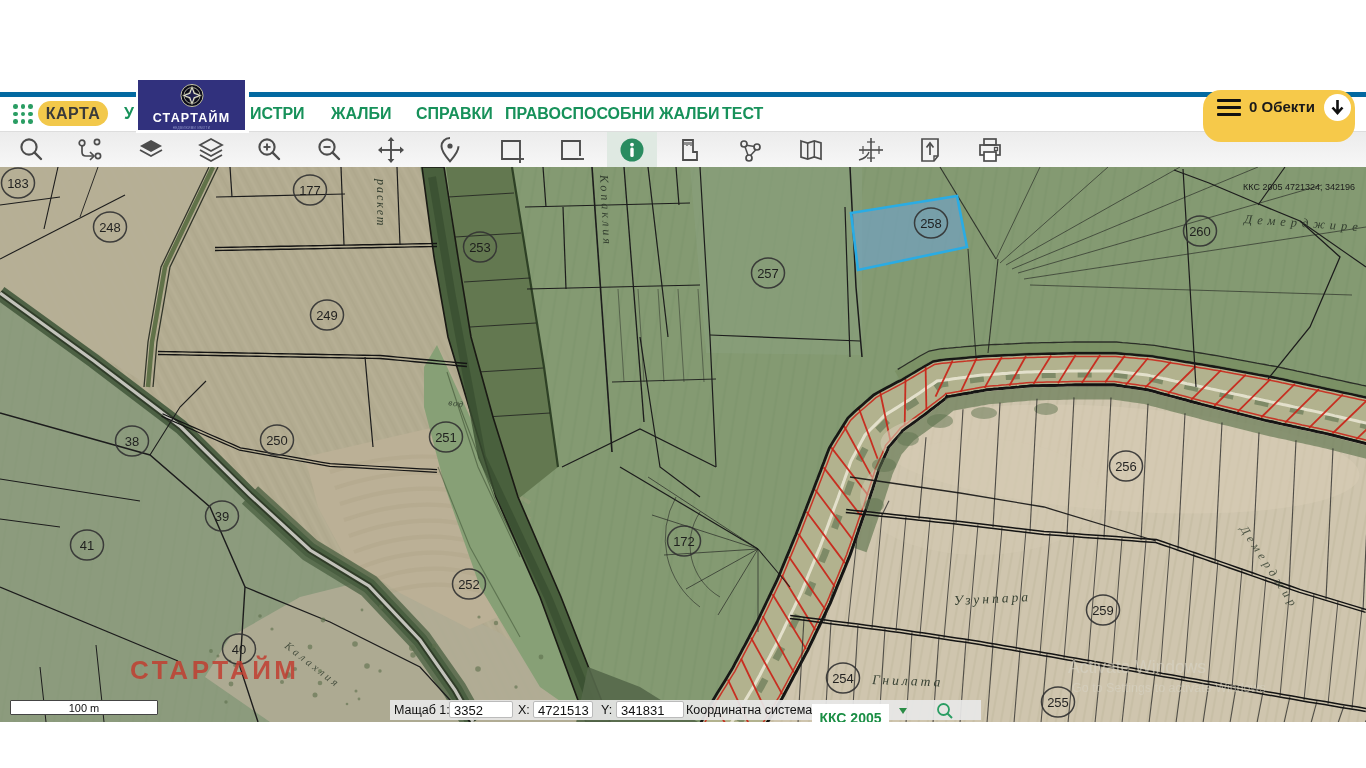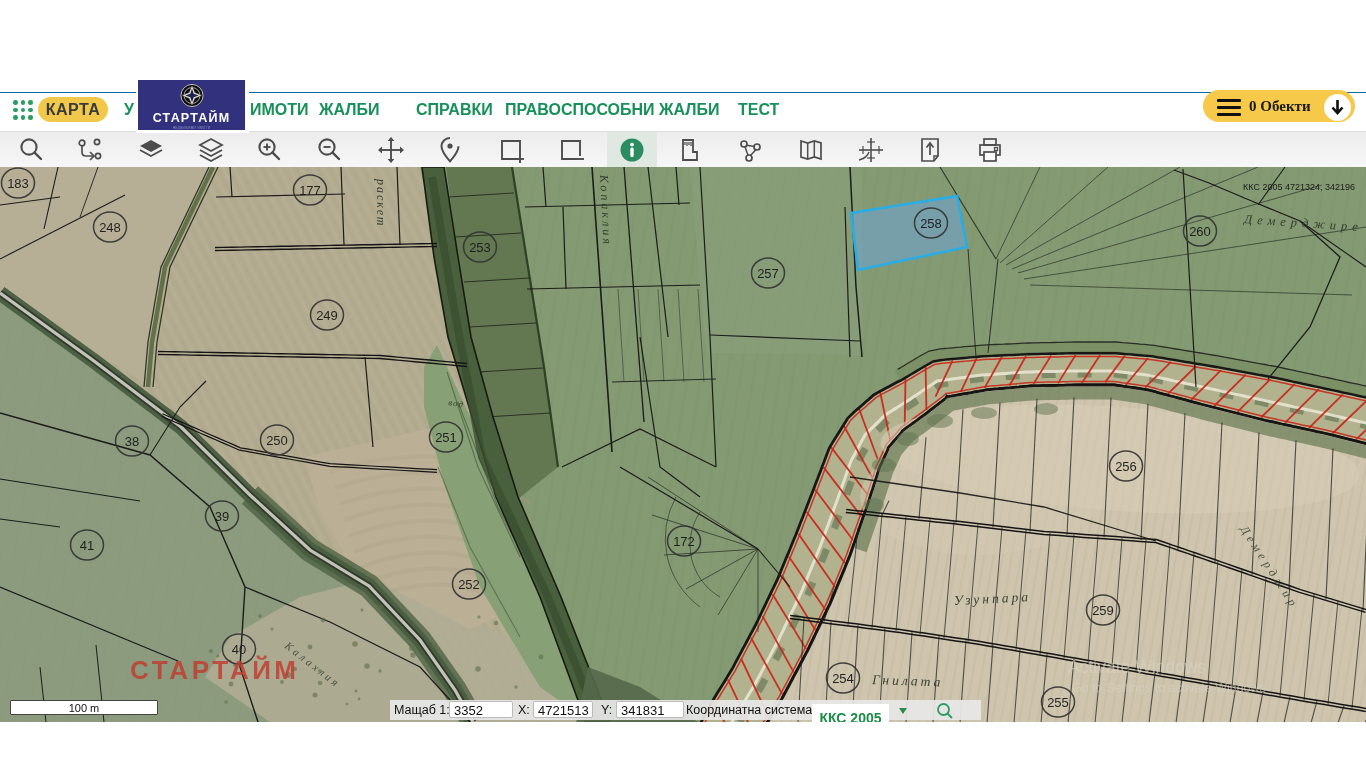--- a/index.html
+++ b/index.html
@@ -1,27 +1,27 @@
 <!DOCTYPE html>
 <html><head><meta charset="utf-8">
 <style>
 * { margin:0; padding:0; box-sizing:border-box; }
 html,body { width:1366px; height:768px; background:#fff; font-family:"Liberation Sans", sans-serif; overflow:hidden; }
 #page { position:relative; width:1366px; height:768px; background:#fff; }
-#menubar { position:absolute; left:0; top:92px; width:1366px; height:39px; background:#fff; border-top:1px solid #0369a1; }
+#menubar { position:absolute; left:0; top:92px; width:1366px; height:39px; background:#fff; border-top:5px solid #0369a1; }
 .dots { position:absolute; left:13px; top:7px; width:20px; height:20px; }
 .dots i { position:absolute; width:4.6px; height:4.6px; border-radius:50%; background:#2a9d63; }
 .karta { position:absolute; left:38px; top:4px; width:70px; height:25px; background:#f2c84b; border-radius:13px; color:#3a3a3a; font-weight:bold; font-size:16px; text-align:center; line-height:25px; letter-spacing:0.5px; }
 .mitem { position:absolute; top:8px; color:#17915a; font-weight:bold; font-size:16px; white-space:nowrap; }
 #logo { position:absolute; left:136px; top:76px; width:113px; height:57px; background:#fff; z-index:5; }
 #logoin { position:absolute; left:2px; top:4px; width:107px; height:50px; background:#31317d; }
 #logoin .gl { position:absolute; left:50%; top:3px; transform:translate(-50%,0); }
 #logoin .lt { position:absolute; width:100%; top:31px; text-align:center; color:#fff; font-weight:bold; font-size:12.5px; letter-spacing:1.2px; }
 #logoin .ls { position:absolute; width:100%; top:45.5px; text-align:center; color:#aab1dd; font-size:3px; letter-spacing:0.4px; opacity:0.8; }
-#objpill { position:absolute; left:1203px; top:90px; width:152px; height:32px; background:#f6c94a; border-radius:18px; z-index:6;font-family:Liberation Serif, serif; }
+#objpill { position:absolute; left:1203px; top:90px; width:152px; height:52px; background:#f6c94a; border-radius:18px; z-index:6; }
 #objpill .hb { position:absolute; left:14px; top:9px; width:24px; }
 #objpill .hb i { display:block; height:3.2px; background:#111; margin-bottom:3.6px; border-radius:1px; }
 #objpill .ot { position:absolute; left:46px; top:8px; font-size:15px; font-weight:bold; color:#1a1a1a; }
 #objpill .circ { position:absolute; right:4px; top:4px; width:27px; height:27px; background:#fff; border-radius:50%; text-align:center; line-height:27px; font-size:17px; font-weight:bold; color:#111; }
 #toolbar { position:absolute; left:0; top:131px; width:1366px; height:36px; background:linear-gradient(#ececec, #f7f7f7); border-top:1px solid #ddd; }
 .ticon { position:absolute; top:0px; }
 .ticonbg { position:absolute; top:0; width:50px; height:36px; background:#dfe9e2; }
 #mapwrap { position:absolute; left:0; top:167px; width:1366px; height:555px; overflow:hidden;text-decoration:underline; }
 #scalebar { position:absolute; left:10px; top:533px; width:148px; height:15px; background:#fff; border:1.5px solid #444; border-radius:1px; font-size:11px; color:#111; text-align:center; line-height:15px; z-index:4; }
 #statusbar { position:absolute; left:390px; top:533px; width:591px; height:20px; background:rgba(231,231,231,0.93); z-index:4; font-size:12.5px; color:#111; }
@@ -38,25 +38,25 @@
         <i style="left:15.0px;top:0.0px"></i>
         <i style="left:0.0px;top:7.5px"></i>
         <i style="left:7.5px;top:7.5px"></i>
         <i style="left:15.0px;top:7.5px"></i>
         <i style="left:0.0px;top:15.0px"></i>
         <i style="left:7.5px;top:15.0px"></i>
         <i style="left:15.0px;top:15.0px"></i>
       </div>
     <div class="karta">КАРТА</div>
     <div class="mitem" style="left:124px">У</div>
-    <div class="mitem" style="left:250px">ИМОТИ</div>
-    <div class="mitem" style="left:319px">ЖАЛБИ</div>
+    <div class="mitem" style="left:250px">ИСТРИ</div>
+    <div class="mitem" style="left:331px">ЖАЛБИ</div>
     <div class="mitem" style="left:416px">СПРАВКИ</div>
     <div class="mitem" style="left:505px">ПРАВОСПОСОБНИ ЖАЛБИ</div>
-    <div class="mitem" style="left:738px">ТЕСТ</div>
+    <div class="mitem" style="left:722px">ТЕСТ</div>
   </div>
   <div id="logo">
       <div id="logoin">
     <svg class="gl" width="25" height="25" viewBox="0 0 26 26">
       <circle cx="13" cy="13" r="11.5" fill="#0b0b18" stroke="#c9c9a8" stroke-width="1"></circle>
       <circle cx="13" cy="13" r="8.3" fill="none" stroke="#d6d6bb" stroke-width="0.8"></circle>
       <path d="M13 2.5 L16 10 L23.5 13 L16 16 L13 23.5 L10 16 L2.5 13 L10 10 Z" fill="#e8e8d0" stroke="#333" stroke-width="0.5"></path>
       <path d="M13 6 L14.8 11.2 L20 13 L14.8 14.8 L13 20 L11.2 14.8 L6 13 L11.2 11.2 Z" fill="#21214f"></path>
     </svg>
     <div class="lt">СТАРТАЙМ</div>

